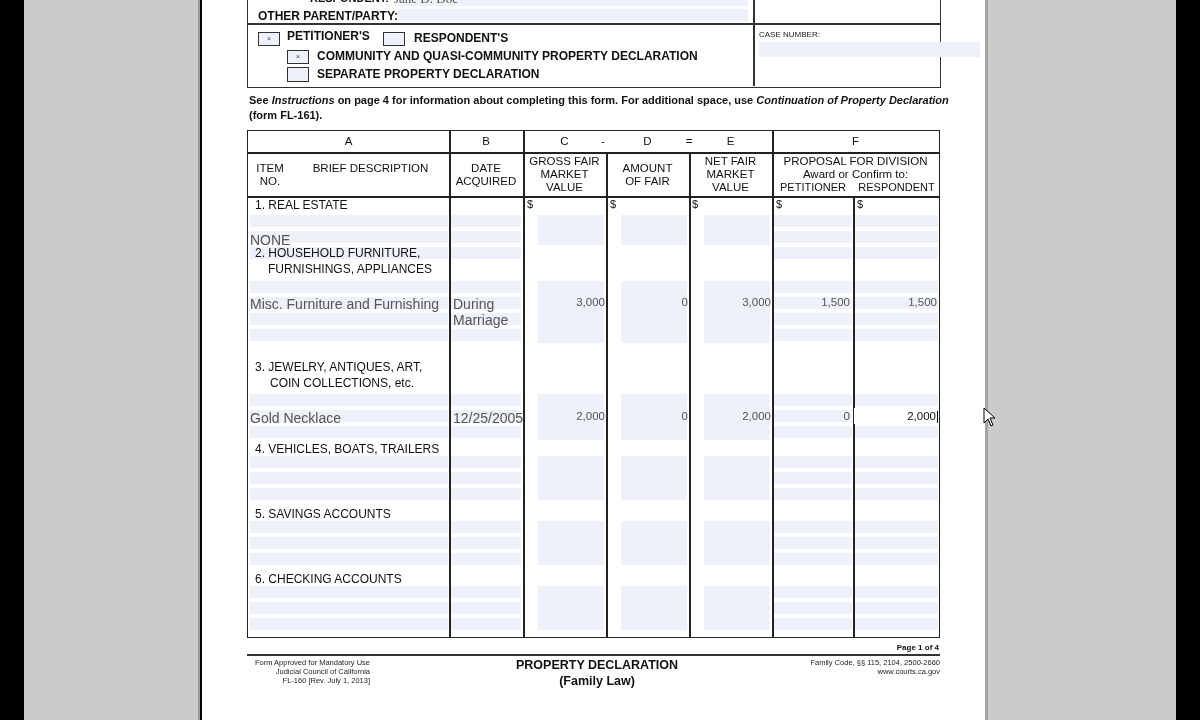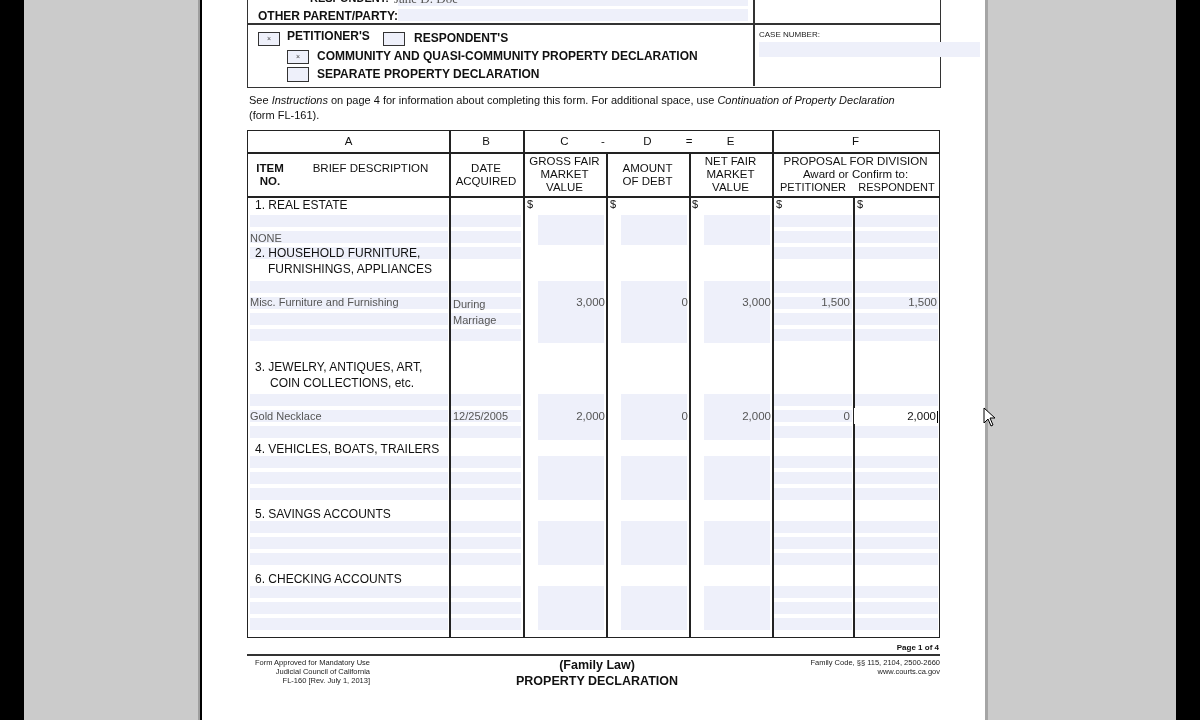--- a/index.html
+++ b/index.html
@@ -24,21 +24,21 @@
   .case-lbl { font-size: 8px; color: #222; }
 
   .instr { font-size: 11px; line-height: 15px; color: #111; }
 
   
   .tbl { position: absolute; left: 45px; top: 130px; width: 693px; height: 508px; border: 1.5px solid #222; }
   .vline { position: absolute; top: 0; width: 1.5px; background: #222; }
   .hline { position: absolute; height: 1.5px; background: #222; }
   .th { position: absolute; font-size: 11.5px; text-align: center; line-height: 13px; color: #111; }
   .cat { position: absolute; font-size: 12px; color: #111; line-height: 16px; white-space: nowrap; }
-  .val { position: absolute; font-size: 11px; color: #555; white-space: nowrap; }
+  .val { position: absolute; font-size: 14px; color: #555; white-space: nowrap; }
   .num { position: absolute; font-size: 11.5px; color: #555; text-align: right; }
   .dollar { position: absolute; font-size: 11px; color: #111; }
   .stripe { position: absolute; background: #eef0fa; }
 
   .footer-left { position: absolute; left: 48px; top: 658px; width: 120px; font-size: 7.5px; text-align: right; line-height: 9px; color: #222; }
   .footer-center { position: absolute; left: 270px; top: 657px; width: 250px; text-align: center; font-weight: bold; font-size: 12.5px; line-height: 16px; }
   .footer-right { position: absolute; left: 560px; top: 658px; width: 178px; font-size: 7.5px; text-align: right; line-height: 9px; color: #222; }
   .page-of { position: absolute; left: 640px; top: 643px; width: 97px; text-align: right; font-size: 8px; font-weight: bold; }
   .footer-rule { position: absolute; left: 45px; top: 654px; width: 693px; height: 2px; background: #333; }
 
@@ -71,21 +71,21 @@
 
     <div class="chk" style="left:39px; top:52px;"><span>×</span></div>
     <div class="abs bold" style="left:69px; top:51px;">COMMUNITY AND QUASI-COMMUNITY PROPERTY DECLARATION</div>
     <div class="chk" style="left:39px; top:69px; height:15px;"></div>
     <div class="abs bold" style="left:69px; top:69px;">SEPARATE PROPERTY DECLARATION</div>
 
     <div class="abs case-lbl" style="left:511px; top:32px;">CASE NUMBER:</div>
     <div class="abs fill" style="left:511px; top:44px; width:221px; height:15px;"></div>
   </div>
 
-  <div class="abs instr" style="left:47px; top:93px; width:700px;">
+  <div class="abs instr" style="left:47px; top:93px; width:700px;font-weight:bold;">
     <span>See </span><i>Instructions</i><span> on page 4 for information about completing this form. For additional space, use </span><i>Continuation of Property Declaration</i><br>
     <span>(form FL-161).</span>
   </div>
 
   <div class="tbl">
 
     <div id="stripes">
         <div class="stripe" style="left: 2px; top: 84px; width: 198px; height: 12px;"></div>
         <div class="stripe" style="left: 203px; top: 84px; width: 70px; height: 12px;"></div>
         <div class="stripe" style="left: 526px; top: 84px; width: 78px; height: 12px;"></div>
@@ -193,37 +193,37 @@
 
     <div class="th" style="left:0; top:4px; width:201px;">A</div>
     <div class="th" style="left:201px; top:4px; width:74px;">B</div>
     <div class="th" style="left:275px; top:4px; width:83px;">C</div>
     <div class="th" style="left:345px; top:4px; width:20px;">-</div>
     <div class="th" style="left:358px; top:4px; width:83px;">D</div>
     <div class="th" style="left:431px; top:4px; width:20px;">=</div>
     <div class="th" style="left:441px; top:4px; width:83px;">E</div>
     <div class="th" style="left:524px; top:4px; width:167px;">F</div>
 
-    <div class="th" style="left:4px; top:31px; width:36px; text-align:center;font-weight:bold;">
+    <div class="th" style="left:4px; top:31px; width:36px; text-align:center;">
       <div>ITEM</div>
       <div>NO.</div>
     </div>
     <div class="th" style="left:60px; top:31px; width:125px;">BRIEF DESCRIPTION</div>
     <div class="th" style="left:201px; top:31px; width:74px;">
       <div>DATE</div>
       <div>ACQUIRED</div>
     </div>
     <div class="th" style="left:275px; top:24px; width:83px;">
       <div>GROSS FAIR</div>
       <div>MARKET</div>
       <div>VALUE</div>
     </div>
     <div class="th" style="left:358px; top:31px; width:83px;">
       <div>AMOUNT</div>
-      <div>OF DEBT</div>
+      <div>OF FAIR</div>
     </div>
     <div class="th" style="left:441px; top:24px; width:83px;">
       <div>NET FAIR</div>
       <div>MARKET</div>
       <div>VALUE</div>
     </div>
     <div class="th" style="left:524px; top:24px; width:167px;">
       <div>PROPOSAL FOR DIVISION</div>
       <div>Award or Confirm to:</div>
     </div>
@@ -274,22 +274,22 @@
   </div>
 
   <div class="page-of">Page 1 of 4</div>
   <div class="footer-rule"></div>
   <div class="footer-left">
     <div>Form Approved for Mandatory Use</div>
     <div>Judicial Council of California</div>
     <div>FL-160 [Rev. July 1, 2013]</div>
   </div>
   <div class="footer-center">
+    <div>PROPERTY DECLARATION</div>
     <div>(Family Law)</div>
-    <div>PROPERTY DECLARATION</div>
   </div>
   <div class="footer-right">
     <div>Family Code, §§ 115, 2104, 2500-2660</div>
     <div>www.courts.ca.gov</div>
   </div>
 </div>
 
 <svg class="cursor" viewBox="0 0 14 20">
   <path d="M1 1 L1 16 L5 12 L8 19 L10 18 L7 11 L12 11 Z" fill="#fff" stroke="#000" stroke-width="1"></path>
 </svg>

